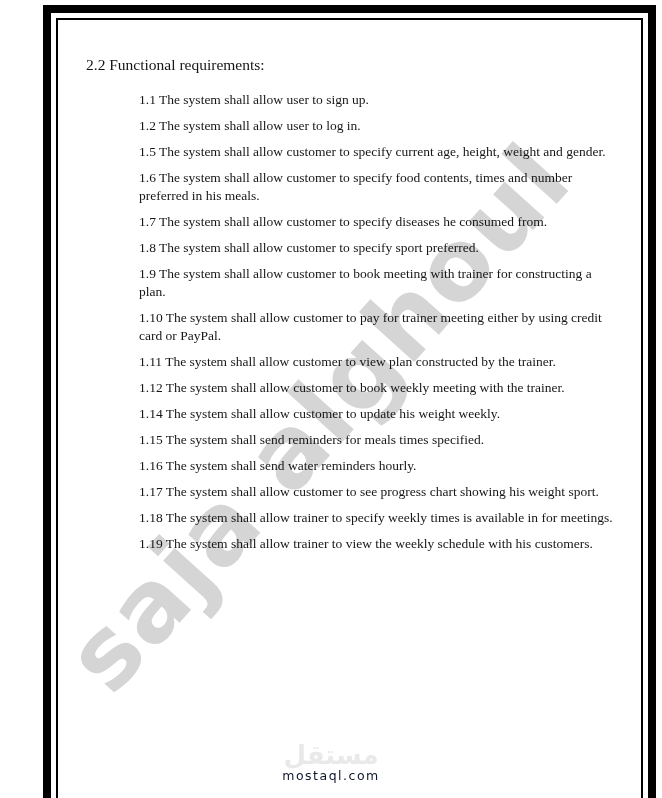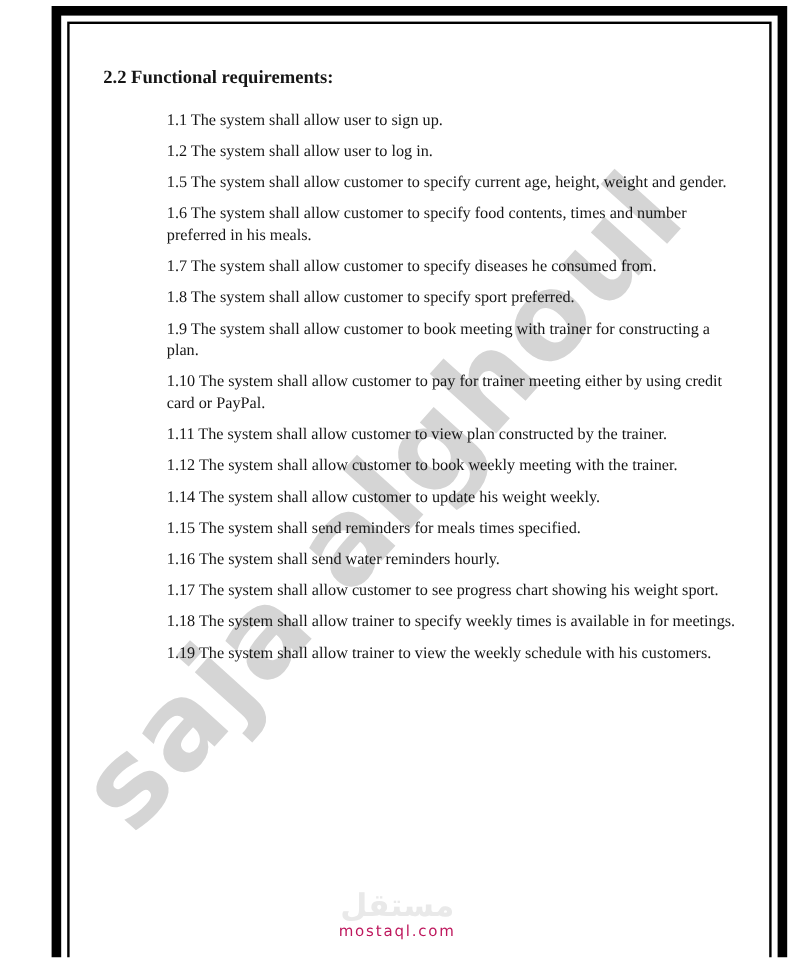--- a/index.html
+++ b/index.html
@@ -53,21 +53,21 @@
   
   .content {
     position: absolute;
     left: 86px;
     top: 56px;
     width: 522px;
     z-index: 1;
   }
   .heading {
     font-size: 15.5px;
-    font-weight: bold;
+    font-weight: normal;
     margin: 0 0 17px 0;
   }
   .req-list {
     padding-left: 41px;
   }
   .req {
     width: 481px;
     font-size: 13.5px;
     line-height: 18px;
     margin: 0 0 8px 12px;
@@ -124,16 +124,16 @@
         <p class="req"><span>1.15</span><span> The system shall send reminders for meals times specified.</span></p>
         <p class="req"><span>1.16</span><span> The system shall send water reminders hourly.</span></p>
         <p class="req"><span>1.17</span><span> The system shall allow customer to see progress chart showing his weight sport.</span></p>
         <p class="req"><span>1.18</span><span> The system shall allow trainer to specify weekly times is available in for meetings.</span></p>
         <p class="req"><span>1.19</span><span> The system shall allow trainer to view the weekly schedule with his customers.</span></p>
       </div>
   </div>
 
   <div class="mostaql">
     <div class="mostaql-ar" style="color: rgb(233, 233, 233);">مستقل</div>
-    <div class="mostaql-domain" style="color: #be185d;">mostaql.com</div>
+    <div class="mostaql-domain" style="color: #0f172a;">mostaql.com</div>
   </div>
 
 </div>
 
 </body></html>

